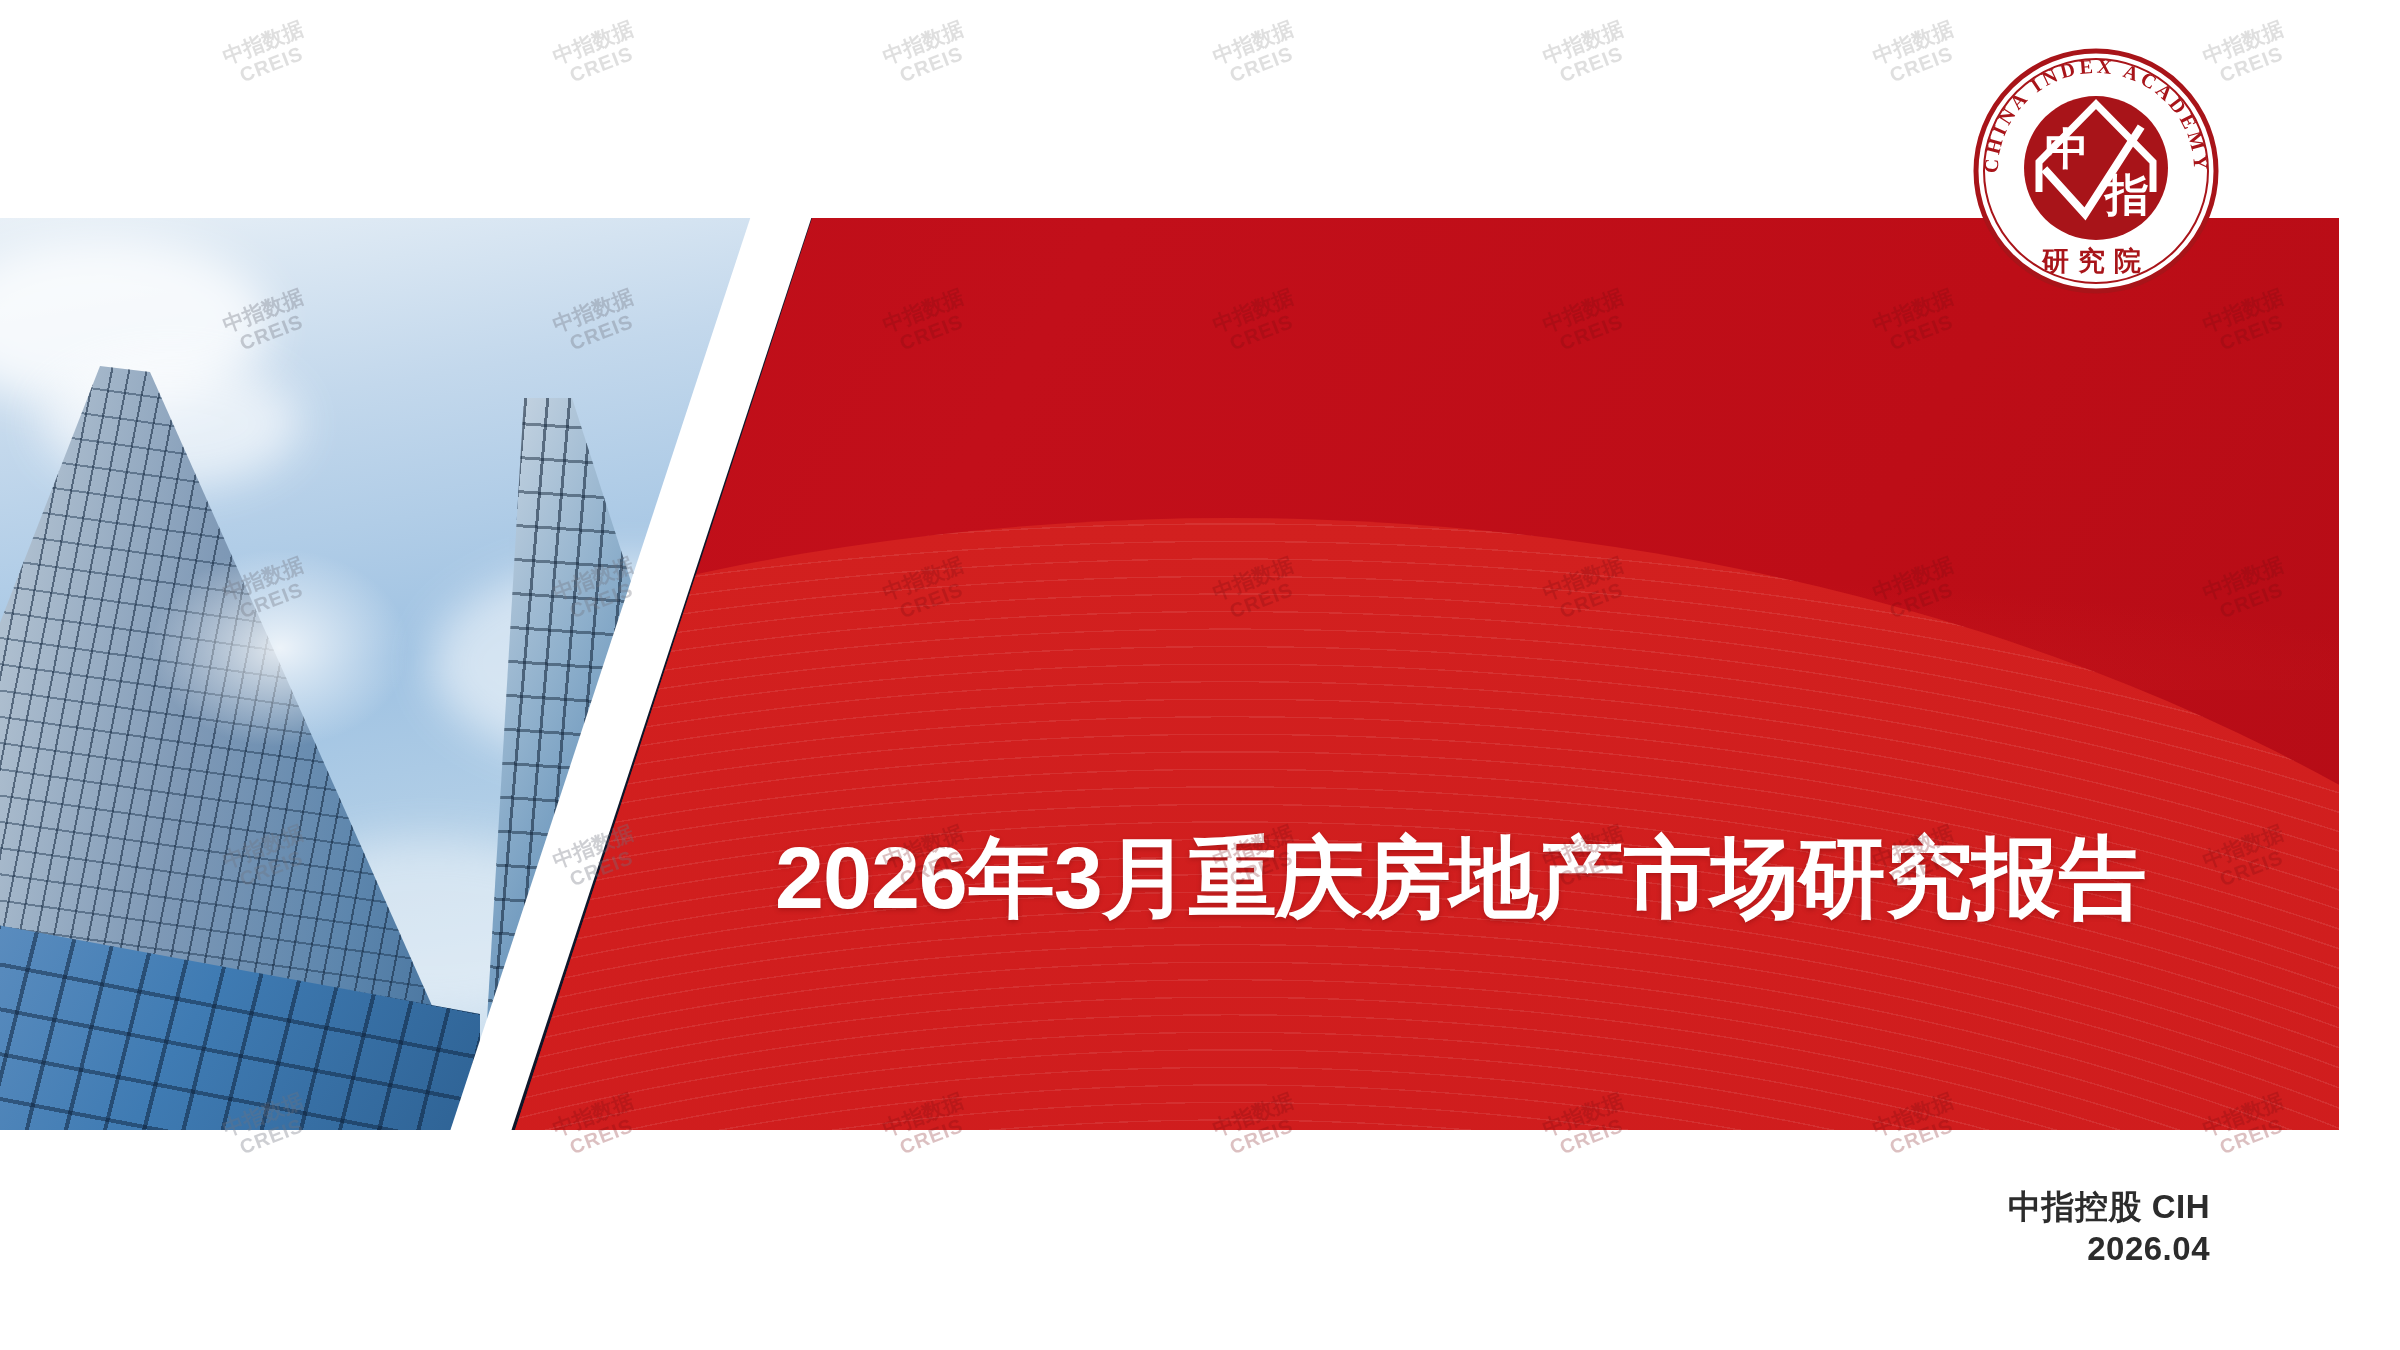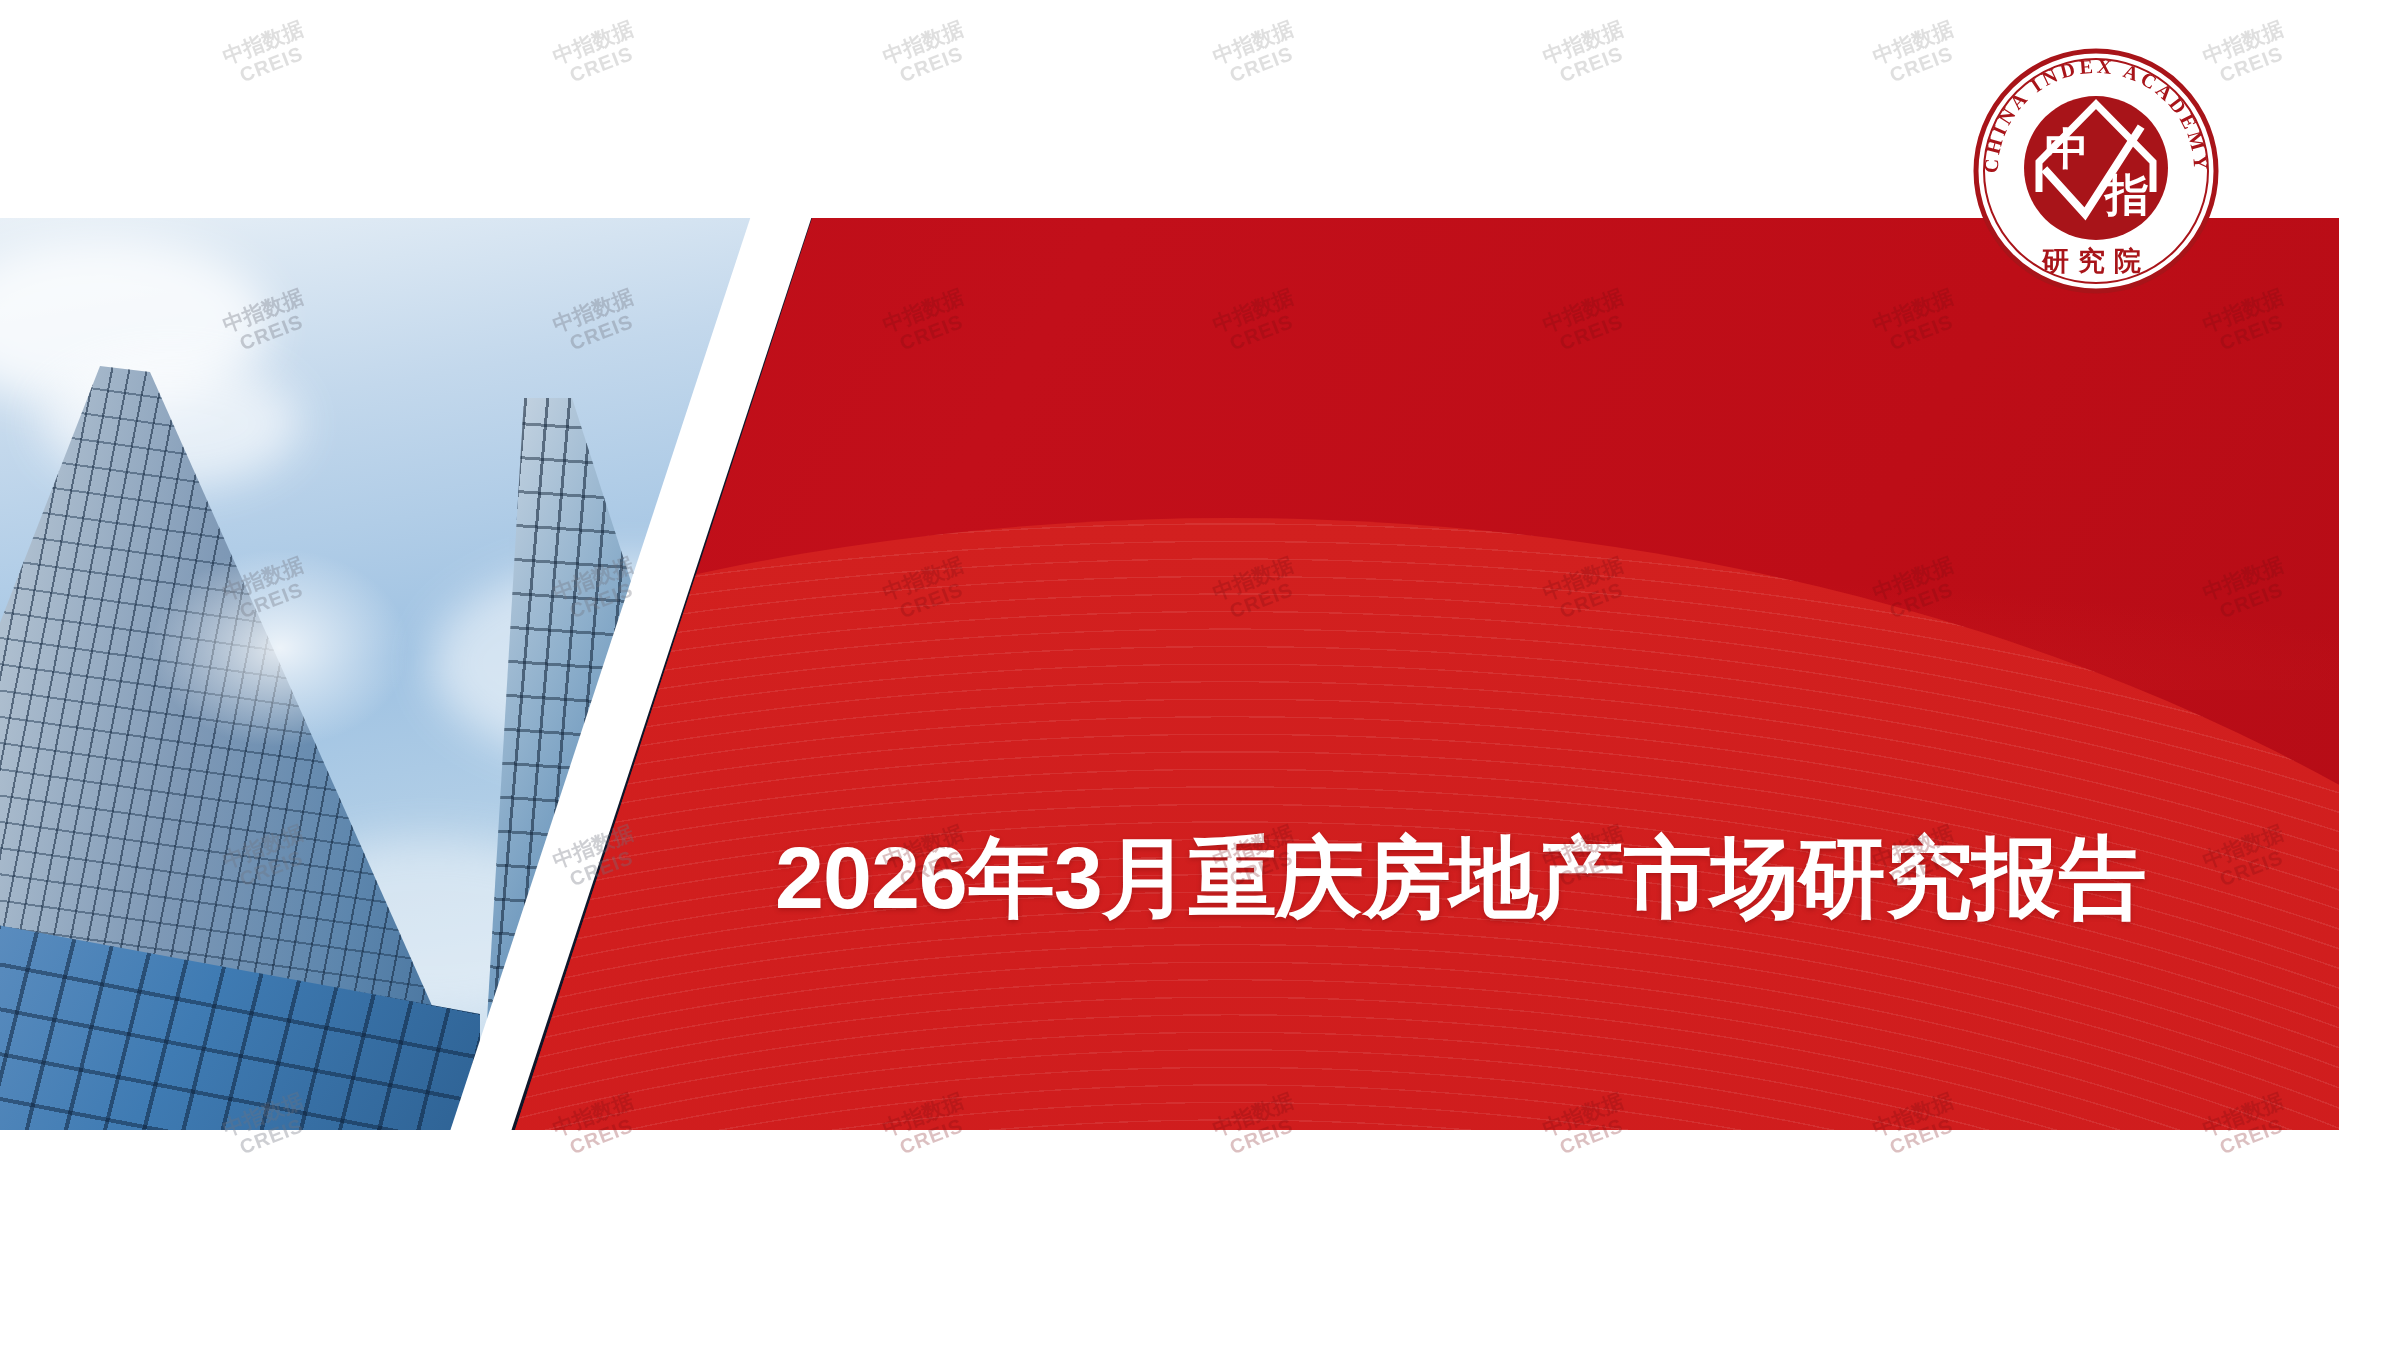--- a/index.html
+++ b/index.html
@@ -309,20 +309,24 @@
       <path d="M 72,150 L 72,120 L 129,62 L 186,120 L 186,150" fill="none" stroke="#ffffff" stroke-width="7" stroke-linejoin="miter"></path>
       <path d="M 80,130 L 118,172 L 172,88" fill="none" stroke="#ffffff" stroke-width="8" stroke-linecap="square" stroke-linejoin="miter"></path>
 
       <text x="100" y="122" text-anchor="middle" font-family="'DejaVu Sans', sans-serif" font-size="44" font-weight="bold" fill="#ffffff">中</text>
       <text x="160" y="168" text-anchor="middle" font-family="'DejaVu Sans', sans-serif" font-size="44" font-weight="bold" fill="#ffffff">指</text>
 
       <text x="129" y="228" text-anchor="middle" font-family="'Liberation Serif', 'DejaVu Serif', serif" font-size="27" font-weight="bold" fill="#A81419" letter-spacing="9">研究院</text>
     </svg>
   </div>
 
+  <div class="footer">
+    <div class="footer-org">中指控股 CIH</div>
+    <div class="footer-date">2026.04</div>
+  </div>
 
   <div class="watermarks" id="watermark-layer">
       <div class="wm" style="left: 225px; top: 30px;"><span>中指数据</span><span class="wm-en">CREIS</span></div>
       <div class="wm" style="left: 555px; top: 30px;"><span>中指数据</span><span class="wm-en">CREIS</span></div>
       <div class="wm" style="left: 885px; top: 30px;"><span>中指数据</span><span class="wm-en">CREIS</span></div>
       <div class="wm" style="left: 1215px; top: 30px;"><span>中指数据</span><span class="wm-en">CREIS</span></div>
       <div class="wm" style="left: 1545px; top: 30px;"><span>中指数据</span><span class="wm-en">CREIS</span></div>
       <div class="wm" style="left: 1875px; top: 30px;"><span>中指数据</span><span class="wm-en">CREIS</span></div>
       <div class="wm" style="left: 2205px; top: 30px;"><span>中指数据</span><span class="wm-en">CREIS</span></div>
       <div class="wm on-photo" style="left: 225px; top: 298px;"><span>中指数据</span><span class="wm-en">CREIS</span></div>

